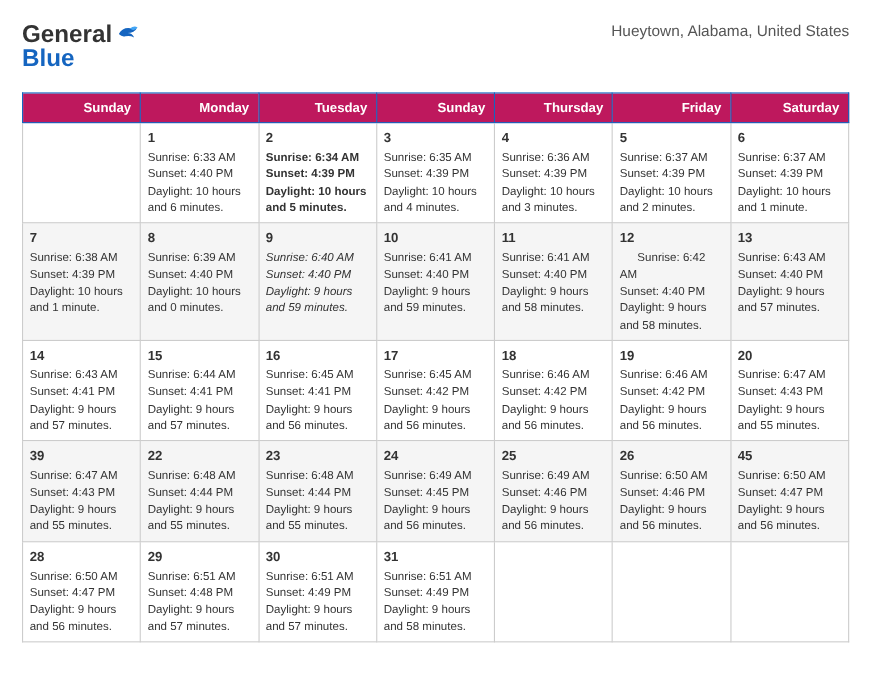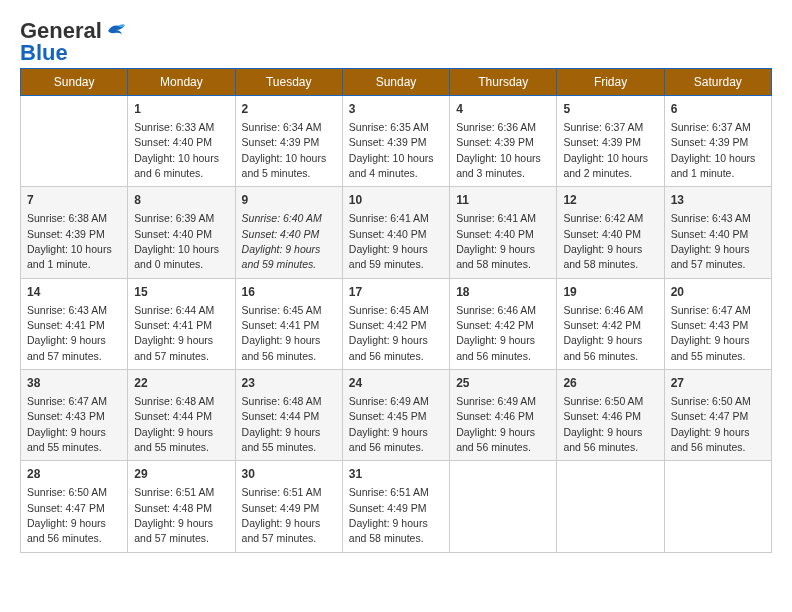--- a/index.html
+++ b/index.html
@@ -7,21 +7,21 @@
       font-family: Arial, sans-serif;
       background: #fff;
       width: 792px;
       min-height: 612px;
       padding: 20px;
     }
     .header {
       display: flex;
       justify-content: space-between;
       align-items: flex-start;
-      margin-bottom: 4px;
+      margin-bottom: 20px;
     }
     .logo {
       display: flex;
       flex-direction: column;
       align-items: flex-start;
     }
     .logo-text {
       font-size: 22px;
       font-weight: bold;
       color: #333;
@@ -38,26 +38,26 @@
     .location {
       font-size: 14px;
       color: #555;
     }
     table {
       width: 100%;
       border-collapse: collapse;
       font-size: 11px;
     }
     thead th {
-      background-color: #a16207;
+      background-color: #be185d;
       color: #fff;
-      text-align: center;
+      text-align: right;
       padding: 6px 8px;
       font-size: 12px;
-      font-weight: normal;
+      font-weight: bold;
       border: 1px solid #1565c0;
     }
     tbody td {
       border: 1px solid #ccc;
       vertical-align: top;
       padding: 5px 6px;
       width: 14.28%;
       min-height: 80px;
       color: #333;
       line-height: 1.4;
@@ -89,20 +89,21 @@
         <span style="color:#333;">General</span>
       </span>
       <svg width="22" height="18" viewBox="0 0 22 18">
         <path d="M4 9 Q8 2 16 4 Q20 5 21 3 Q18 8 12 8 Q16 8 18 12 Q14 10 10 11 Q7 12 4 9Z" fill="#1565c0"></path>
         <path d="M14 4 Q18 1 21 3 Q19 6 16 5Z" fill="#42a5f5"></path>
       </svg>
     </div>
     <span class="logo-text" style="color:#1565c0;font-size:22px;">Blue</span>
   </div>
   <div class="title-block">
+    <div class="location">Hueytown, Alabama, United States</div>
   </div>
 </div>
 
 <table>
   <thead>
     <tr id="header-row">
         <th>Sunday</th>
         <th>Monday</th>
         <th>Tuesday</th>
         <th>Sunday</th>
@@ -111,21 +112,21 @@
         <th>Saturday</th>
       </tr>
   </thead>
   <tbody id="calendar-body">
       <tr>
         <td></td>
         <td><span class="day-number">1</span><span class="day-info" style="white-space: pre-line;">Sunrise: 6:33 AM
 Sunset: 4:40 PM
 Daylight: 10 hours
 and 6 minutes.</span></td>
-        <td><span class="day-number">2</span><span class="day-info" style="white-space: pre-line;">Sunrise: 6:34 AM
+        <td><span class="day-number">2</span><span class="day-info" style="white-space: pre-line; font-weight: bold;">Sunrise: 6:34 AM
 Sunset: 4:39 PM
 Daylight: 10 hours
 and 5 minutes.</span></td>
         <td><span class="day-number">3</span><span class="day-info" style="white-space: pre-line;">Sunrise: 6:35 AM
 Sunset: 4:39 PM
 Daylight: 10 hours
 and 4 minutes.</span></td>
         <td><span class="day-number">4</span><span class="day-info" style="white-space: pre-line;">Sunrise: 6:36 AM
 Sunset: 4:39 PM
 Daylight: 10 hours
@@ -153,21 +154,21 @@
 Daylight: 9 hours
 and 59 minutes.</span></td>
         <td><span class="day-number">10</span><span class="day-info" style="white-space: pre-line;">Sunrise: 6:41 AM
 Sunset: 4:40 PM
 Daylight: 9 hours
 and 59 minutes.</span></td>
         <td><span class="day-number">11</span><span class="day-info" style="white-space: pre-line;">Sunrise: 6:41 AM
 Sunset: 4:40 PM
 Daylight: 9 hours
 and 58 minutes.</span></td>
-        <td><span class="day-number">12</span><span class="day-info" style="white-space: pre-line;">Sunrise: 6:42 AM
+        <td><span class="day-number">12</span><span class="day-info" style="white-space: pre-line; margin-left: 16px;">Sunrise: 6:42 AM
 Sunset: 4:40 PM
 Daylight: 9 hours
 and 58 minutes.</span></td>
         <td><span class="day-number">13</span><span class="day-info" style="white-space: pre-line;">Sunrise: 6:43 AM
 Sunset: 4:40 PM
 Daylight: 9 hours
 and 57 minutes.</span></td>
       </tr>
       <tr>
         <td><span class="day-number">14</span><span class="day-info" style="white-space: pre-line;">Sunrise: 6:43 AM
@@ -193,21 +194,21 @@
         <td><span class="day-number">19</span><span class="day-info" style="white-space: pre-line;">Sunrise: 6:46 AM
 Sunset: 4:42 PM
 Daylight: 9 hours
 and 56 minutes.</span></td>
         <td><span class="day-number">20</span><span class="day-info" style="white-space: pre-line;">Sunrise: 6:47 AM
 Sunset: 4:43 PM
 Daylight: 9 hours
 and 55 minutes.</span></td>
       </tr>
       <tr>
-        <td><span class="day-number">38</span><span class="day-info" style="white-space: pre-line;">Sunrise: 6:47 AM
+        <td><span class="day-number">39</span><span class="day-info" style="white-space: pre-line;">Sunrise: 6:47 AM
 Sunset: 4:43 PM
 Daylight: 9 hours
 and 55 minutes.</span></td>
         <td><span class="day-number">22</span><span class="day-info" style="white-space: pre-line;">Sunrise: 6:48 AM
 Sunset: 4:44 PM
 Daylight: 9 hours
 and 55 minutes.</span></td>
         <td><span class="day-number">23</span><span class="day-info" style="white-space: pre-line;">Sunrise: 6:48 AM
 Sunset: 4:44 PM
 Daylight: 9 hours
@@ -217,21 +218,21 @@
 Daylight: 9 hours
 and 56 minutes.</span></td>
         <td><span class="day-number">25</span><span class="day-info" style="white-space: pre-line;">Sunrise: 6:49 AM
 Sunset: 4:46 PM
 Daylight: 9 hours
 and 56 minutes.</span></td>
         <td><span class="day-number">26</span><span class="day-info" style="white-space: pre-line;">Sunrise: 6:50 AM
 Sunset: 4:46 PM
 Daylight: 9 hours
 and 56 minutes.</span></td>
-        <td><span class="day-number">27</span><span class="day-info" style="white-space: pre-line;">Sunrise: 6:50 AM
+        <td><span class="day-number">45</span><span class="day-info" style="white-space: pre-line;">Sunrise: 6:50 AM
 Sunset: 4:47 PM
 Daylight: 9 hours
 and 56 minutes.</span></td>
       </tr>
       <tr>
         <td><span class="day-number">28</span><span class="day-info" style="white-space: pre-line;">Sunrise: 6:50 AM
 Sunset: 4:47 PM
 Daylight: 9 hours
 and 56 minutes.</span></td>
         <td><span class="day-number">29</span><span class="day-info" style="white-space: pre-line;">Sunrise: 6:51 AM

